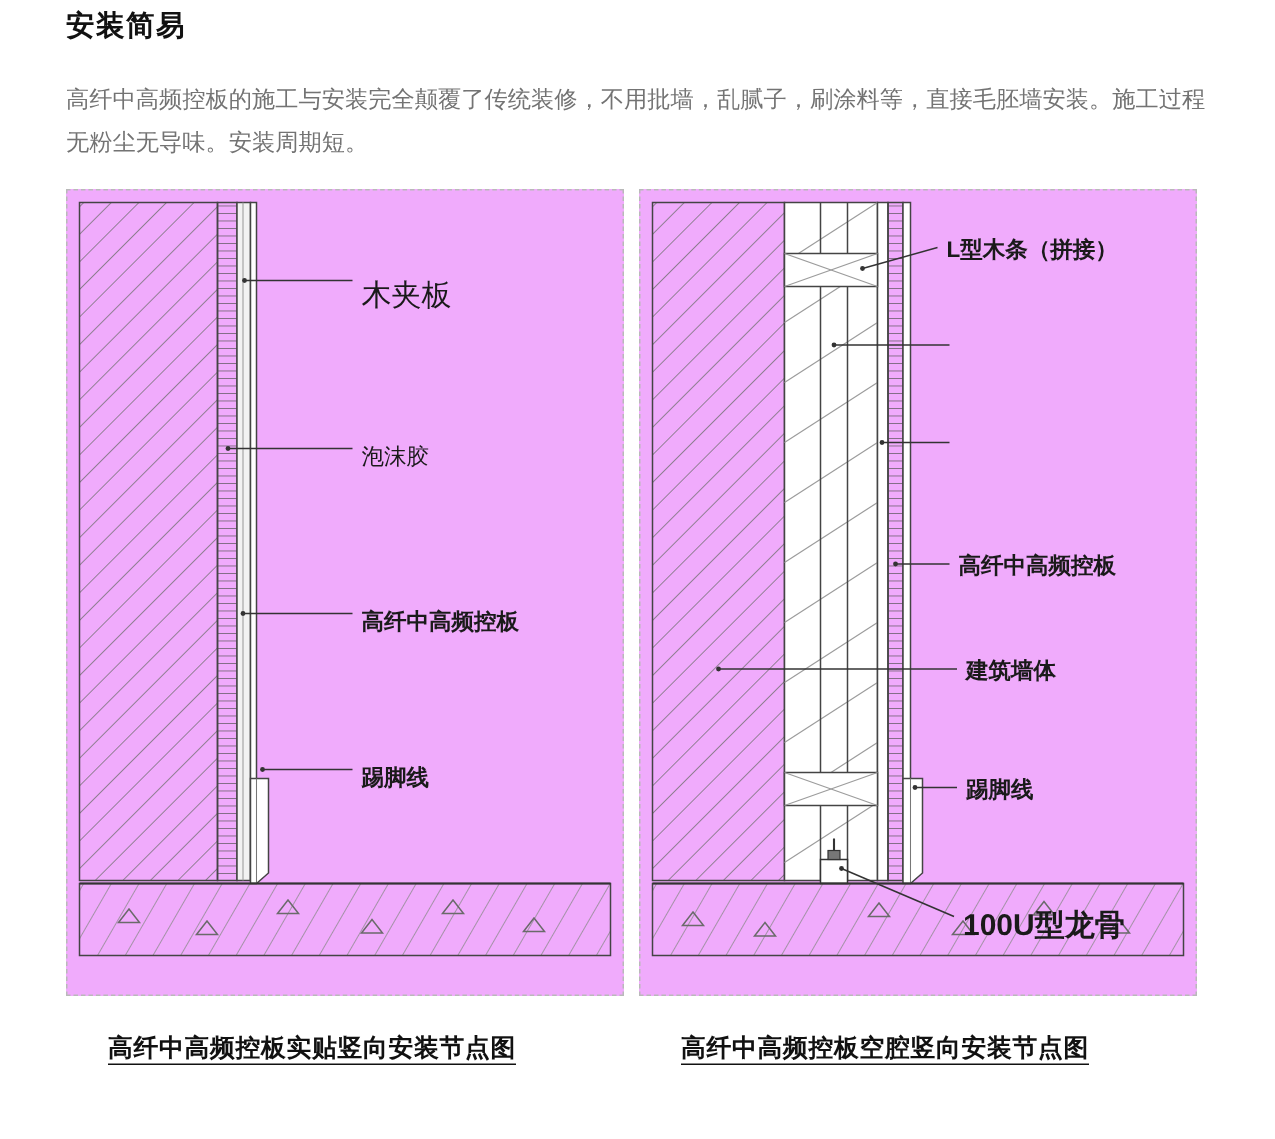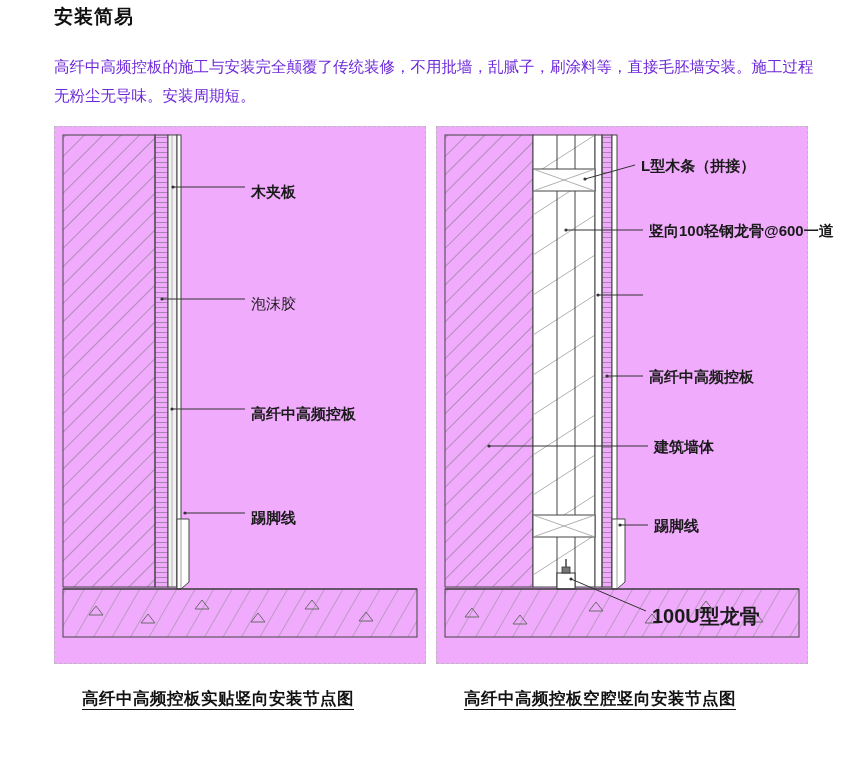--- a/index.html
+++ b/index.html
@@ -10,40 +10,40 @@
   body {
     width: 850px;
     height: 759px;
     position: relative;
     font-family: "Liberation Sans", sans-serif;
     color: #1a1a1a;
     overflow: hidden;
   }
   .page {
     position: absolute;
-    left: 12px; top: 0;
+    left: 2px; top: 0;
     width: 726px; height: 759px;
   }
   .title {
     position: absolute;
     left: 42px;
     top: 4px;
     font-size: 19px;
     font-weight: bold;
     letter-spacing: 1px;
     color: #111;
   }
   .intro {
     position: absolute;
     left: 42px;
     top: 52px;
     width: 770px;
     font-size: 15.5px;
     line-height: 29px;
-    color: #6d28d9;
+    color: #737373;
   }
   .figures {
     position: absolute;
     left: 42px;
     top: 126px;
     width: 768px;
     height: 540px;
   }
   .fig {
     position: absolute;
@@ -128,21 +128,21 @@
         </g>
         <g fill="#333">
           <circle cx="118" cy="60" r="1.6"></circle>
           <circle cx="107" cy="172" r="1.6"></circle>
           <circle cx="117" cy="282" r="1.6"></circle>
           <circle cx="130" cy="386" r="1.6"></circle>
         </g>
       </svg>
 
       <div style="position:absolute;left:0;top:0;width:100%;height:100%;">
-        <span style="position:absolute;left:196px;top:56px;font-size:15px;font-weight:bold;white-space:nowrap;">木夹板</span>
+        <span style="position:absolute;left:196px;top:56px;font-size:20px;font-weight:normal;white-space:nowrap;">木夹板</span>
         <span style="position:absolute;left:196px;top:168px;font-size:15px;font-weight:normal;white-space:nowrap;">泡沫胶</span>
         <span style="position:absolute;left:196px;top:278px;font-size:15px;font-weight:bold;white-space:nowrap;">高纤中高频控板</span>
         <span style="position:absolute;left:196px;top:382px;font-size:15px;font-weight:bold;white-space:nowrap;">踢脚线</span>
       </div>
     </div>
 
     <div class="fig fig-right">
       <svg width="370" height="536" viewBox="0 0 370 536" xmlns="http://www.w3.org/2000/svg">
         <defs>
           <pattern id="wallHatchR" width="13" height="13" patternUnits="userSpaceOnUse" patternTransform="rotate(45)">
@@ -221,21 +221,20 @@
           <circle cx="161" cy="168" r="1.6"></circle>
           <circle cx="170" cy="249" r="1.6"></circle>
           <circle cx="52" cy="319" r="1.6"></circle>
           <circle cx="183" cy="398" r="1.6"></circle>
           <circle cx="134" cy="452" r="1.6"></circle>
         </g>
       </svg>
 
       <div style="position:absolute;left:0;top:0;width:100%;height:100%;">
         <span style="position:absolute;left:204px;top:30px;font-size:15px;font-weight:bold;white-space:nowrap;">L型木条（拼接）</span>
-        <span style="position:absolute;left:212px;top:95px;font-size:15px;font-weight:bold;white-space:nowrap;">竖向100轻钢龙骨@600一道</span>
         <span style="position:absolute;left:212px;top:241px;font-size:15px;font-weight:bold;white-space:nowrap;">高纤中高频控板</span>
         <span style="position:absolute;left:217px;top:311px;font-size:15px;font-weight:bold;white-space:nowrap;">建筑墙体</span>
         <span style="position:absolute;left:217px;top:390px;font-size:15px;font-weight:bold;white-space:nowrap;">踢脚线</span>
         <span style="position:absolute;left:215px;top:476px;font-size:20px;font-weight:bold;white-space:nowrap;">100U型龙骨</span>
       </div>
     </div>
 
   </div>
 
   <div class="caption caption-right">高纤中高频控板空腔竖向安装节点图</div>

